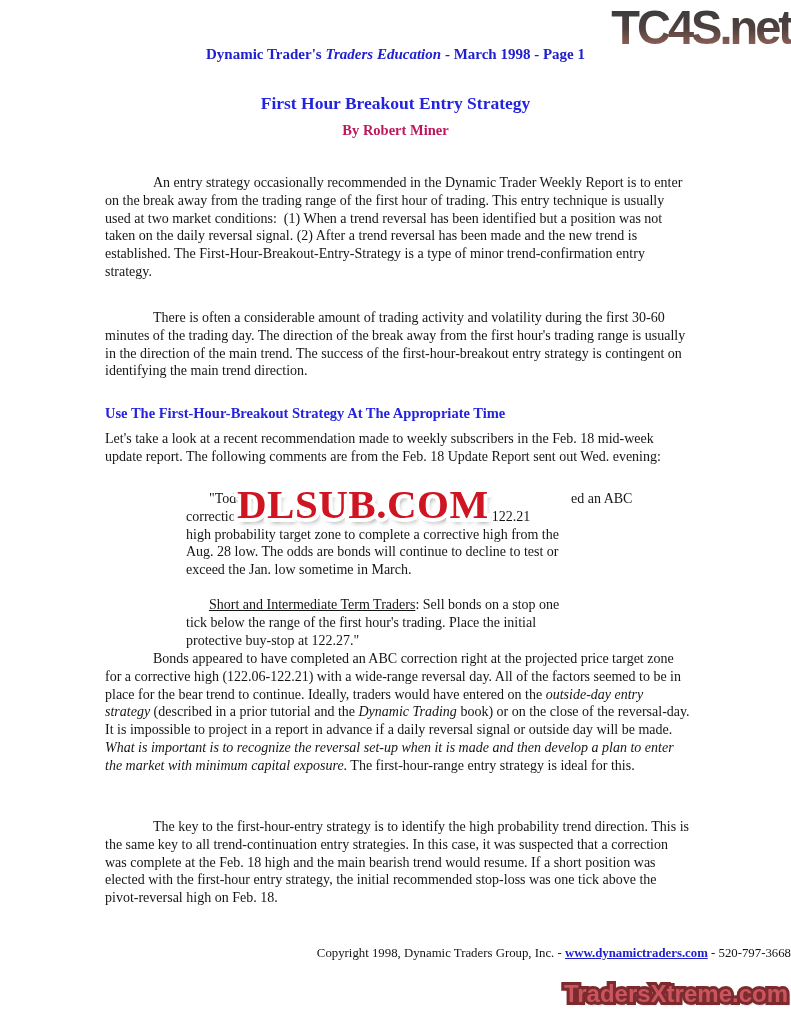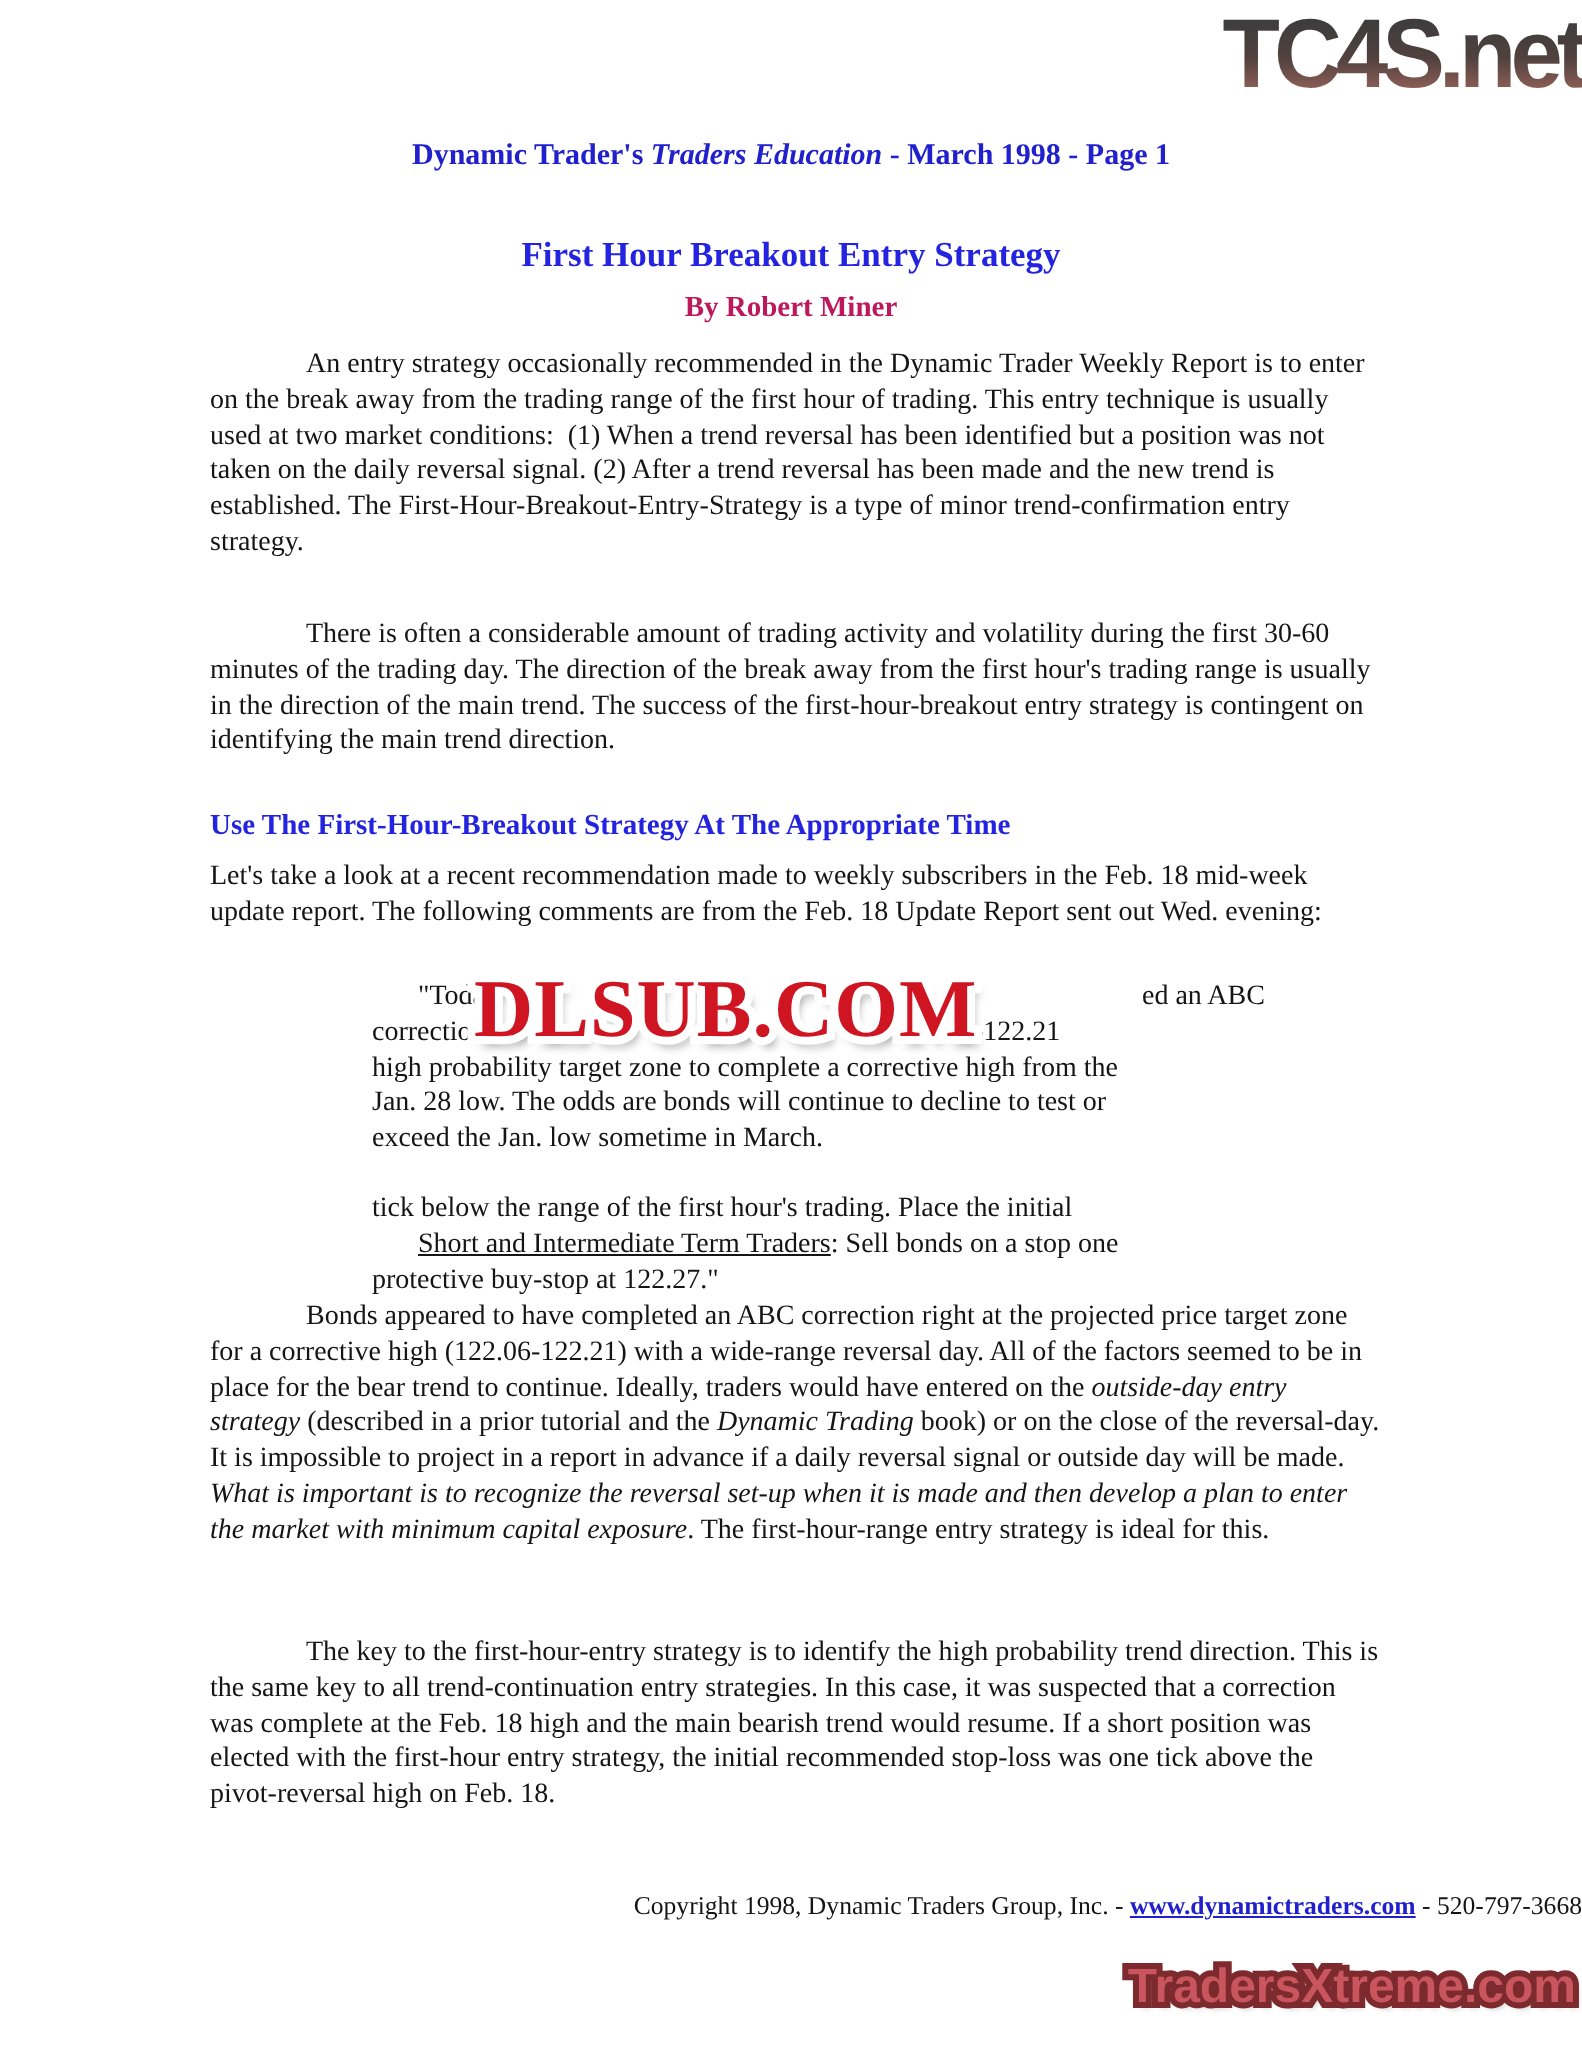--- a/index.html
+++ b/index.html
@@ -1,19 +1,19 @@
 <!DOCTYPE html>
 <html><head>
 <meta charset="utf-8">
 <style>
   html,body{margin:0;padding:0;background:#fff;}
   .page{position:relative;width:791px;height:1024px;background:#ffffff;overflow:hidden;
         font-family:"Liberation Serif", serif;color:#151515;}
 
-  .centered{position:absolute;left:0;width:100%;text-align:center;margin-top:24px;}
+  .centered{position:absolute;left:0;width:100%;text-align:center;}
   .masthead{top:46px;font-size:15px;font-weight:bold;color:#2020cc;}
   .masthead .it{font-style:italic;}
   .doc-title{top:93px;font-size:17.5px;font-weight:bold;color:#2323e0;}
   .byline{top:122px;font-size:14.5px;font-weight:bold;color:#be185d;}
 
   .body-block{position:absolute;left:105px;width:585px;font-size:14px;line-height:17.75px;
               text-align:left;}
   .first-indent{text-indent:48px;}
   .section-heading{font-weight:bold;color:#2323e0;font-size:14.5px;}
 
@@ -67,27 +67,27 @@
   <div class="body-block first-indent" style="top:309px;">There is often a considerable amount of trading activity and volatility during the first 30-60 minutes of the trading day. The direction of the break away from the first hour's trading range is usually in the direction of the main trend. The success of the first-hour-breakout entry strategy is contingent on identifying the main trend direction.</div>
 
   <div class="body-block section-heading" style="top:405px;">Use The First-Hour-Breakout Strategy At The Appropriate Time</div>
 
   <div class="body-block" style="top:430px;">Let's take a look at a recent recommendation made to weekly subscribers in the Feb. 18 mid-week update report. The following comments are from the Feb. 18 Update Report sent out Wed. evening:</div>
 
   <div class="quote-block" style="top:490px;">
     <div class="qline"><span class="q-indent">"Today</span><span class="q-abs" style="left:357px;margin-left:28px;">ed an ABC</span></div>
     <div class="qline"><span>correction w</span><span class="q-abs" style="left:301px;">-122.21</span></div>
     <div class="qline">high probability target zone to complete a corrective high from the</div>
-    <div class="qline">Jan. 28 low. The odds are bonds will continue to decline to test or</div>
+    <div class="qline">Aug. 28 low. The odds are bonds will continue to decline to test or</div>
     <div class="qline">exceed the Jan. low sometime in March.</div>
   </div>
 
   <div class="quote-block" style="top:596px;">
+    <div class="qline"><span class="q-indent uline">Short and Intermediate Term Traders</span><span>: Sell bonds on a stop one</span></div>
     <div class="qline">tick below the range of the first hour's trading. Place the initial</div>
-    <div class="qline"><span class="q-indent uline">Short and Intermediate Term Traders</span><span>: Sell bonds on a stop one</span></div>
     <div class="qline">protective buy-stop at 122.27."</div>
   </div>
 
   <div class="body-block first-indent" style="top:650px;"><span>Bonds appeared to have completed an ABC correction right at the projected price target zone for a corrective high (122.06-122.21) with a wide-range reversal day. All of the factors seemed to be in place for the bear trend to continue. Ideally, traders would have entered on the </span><span class="em">outside-day entry strategy</span><span> (described in a prior tutorial and the </span><span class="em">Dynamic Trading</span><span> book) or on the close of the reversal-day. It is impossible to project in a report in advance if a daily reversal signal or outside day will be made. </span><span class="em">What is important is to recognize the reversal set-up when it is made and then develop a plan to enter the market with minimum capital exposure</span><span>. The first-hour-range entry strategy is ideal for this.</span></div>
 
   <div class="body-block first-indent" style="top:818px;">The key to the first-hour-entry strategy is to identify the high probability trend direction. This is the same key to all trend-continuation entry strategies. In this case, it was suspected that a correction was complete at the Feb. 18 high and the main bearish trend would resume. If a short position was elected with the first-hour entry strategy, the initial recommended stop-loss was one tick above the pivot-reversal high on Feb. 18.</div>
 
   <div class="footer-line"><span>Copyright 1998, Dynamic Traders Group, Inc. - </span><span class="footer-link">www.dynamictraders.com</span><span> - 520-797-3668</span></div>
 
   <div class="wm-outline wm-dlsub" data-text="DLSUB.COM">DLSUB.COM</div>

